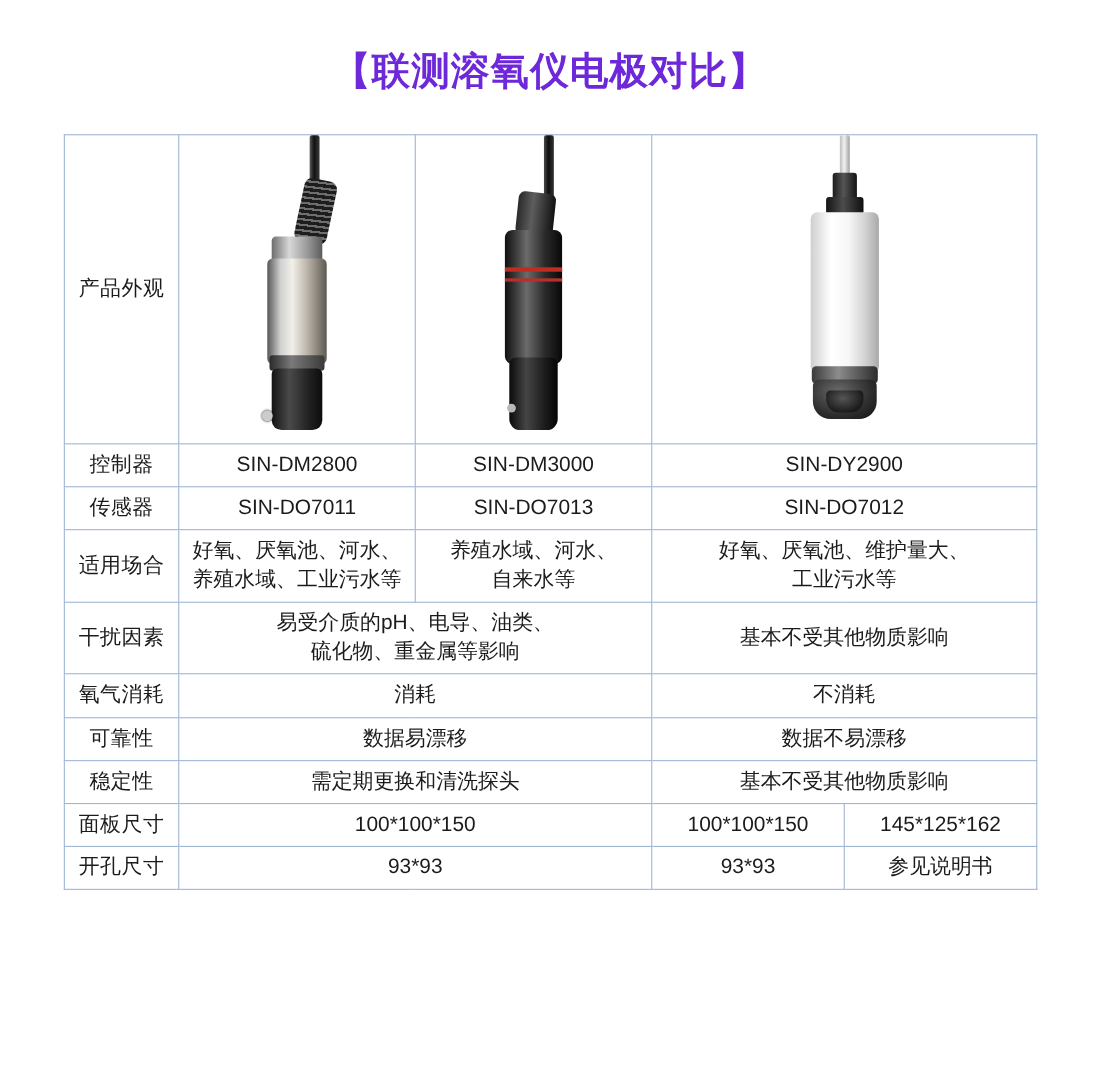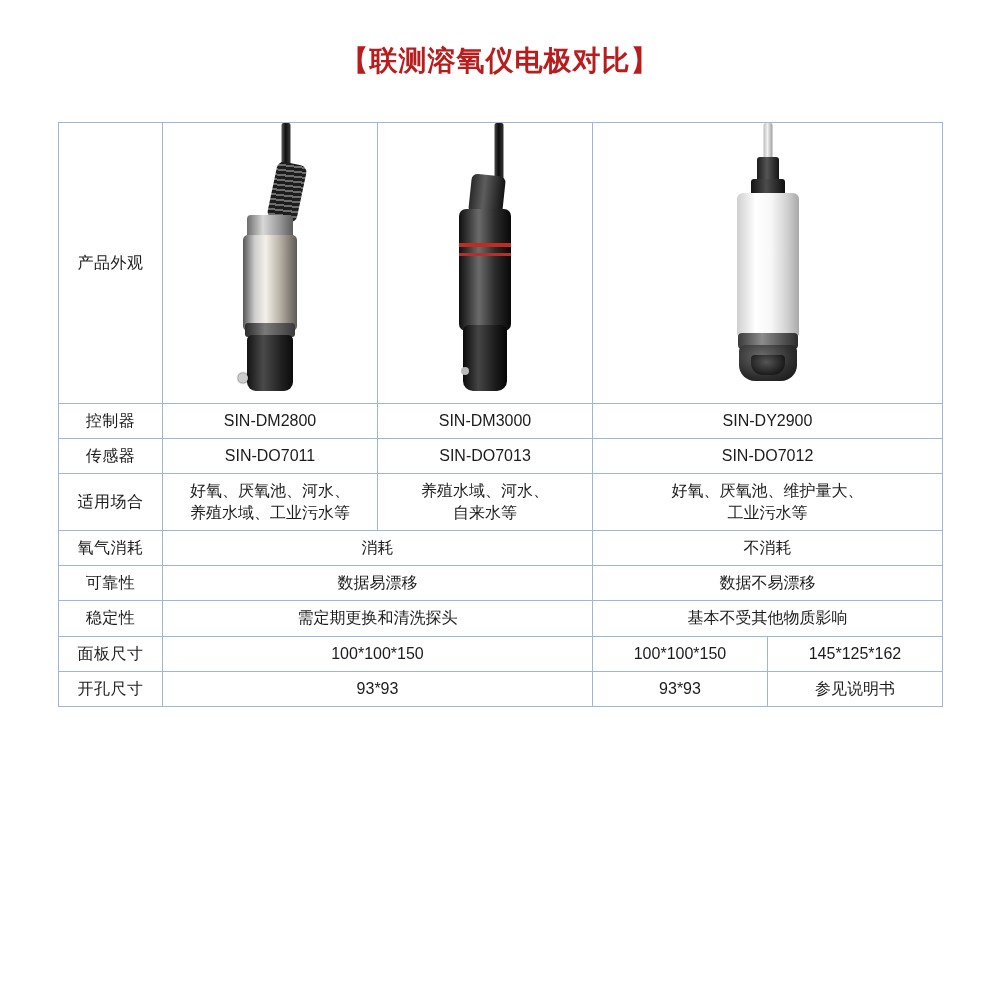--- a/index.html
+++ b/index.html
@@ -16,43 +16,43 @@
     overflow: hidden;
   }
   .page {
     width: 1000px;
     height: 989px;
     position: relative;
     background: #ffffff;
   }
   .title {
     text-align: center;
-    font-size: 28px;
+    font-size: 35px;
     font-weight: bold;
-    color: #b91c1c;
+    color: #6d28d9;
     letter-spacing: 1px;
     padding-top: 44px;
     padding-bottom: 0;
     line-height: 1.2;
   }
   .table-wrap {
     position: absolute;
     left: 58px;
     top: 122px;
     width: 884px;
   }
   table.cmp {
     border-collapse: collapse;
     width: 884px;
     table-layout: fixed;
     background: #fff;
   }
   table.cmp td {
     border: 1px solid #9fb6d4;
-    font-size: 16px;
+    font-size: 19px;
     color: #1b1b1b;
     text-align: center;
     vertical-align: middle;
     padding: 6px 4px;
     line-height: 1.38;
     font-family: "Liberation Sans", "DejaVu Sans", sans-serif;
   }
   td.rowhead {
     width: 104px;
     font-size: 17px;
@@ -344,20 +344,26 @@
         <tr>
           <td class="rowhead">适用场合</td>
           <td style="white-space:pre-line">好氧、厌氧池、河水、
 养殖水域、工业污水等</td>
           <td style="white-space:pre-line">养殖水域、河水、
 自来水等</td>
           <td colspan="2" style="white-space:pre-line">好氧、厌氧池、维护量大、
 工业污水等</td>
         </tr>
 
+        <tr>
+          <td class="rowhead">干扰因素</td>
+          <td colspan="2" style="white-space:pre-line">易受介质的pH、电导、油类、
+硫化物、重金属等影响</td>
+          <td colspan="2">基本不受其他物质影响</td>
+        </tr>
 
         <tr>
           <td class="rowhead">氧气消耗</td>
           <td colspan="2">消耗</td>
           <td colspan="2">不消耗</td>
         </tr>
 
 
         <tr>
           <td class="rowhead">可靠性</td>

